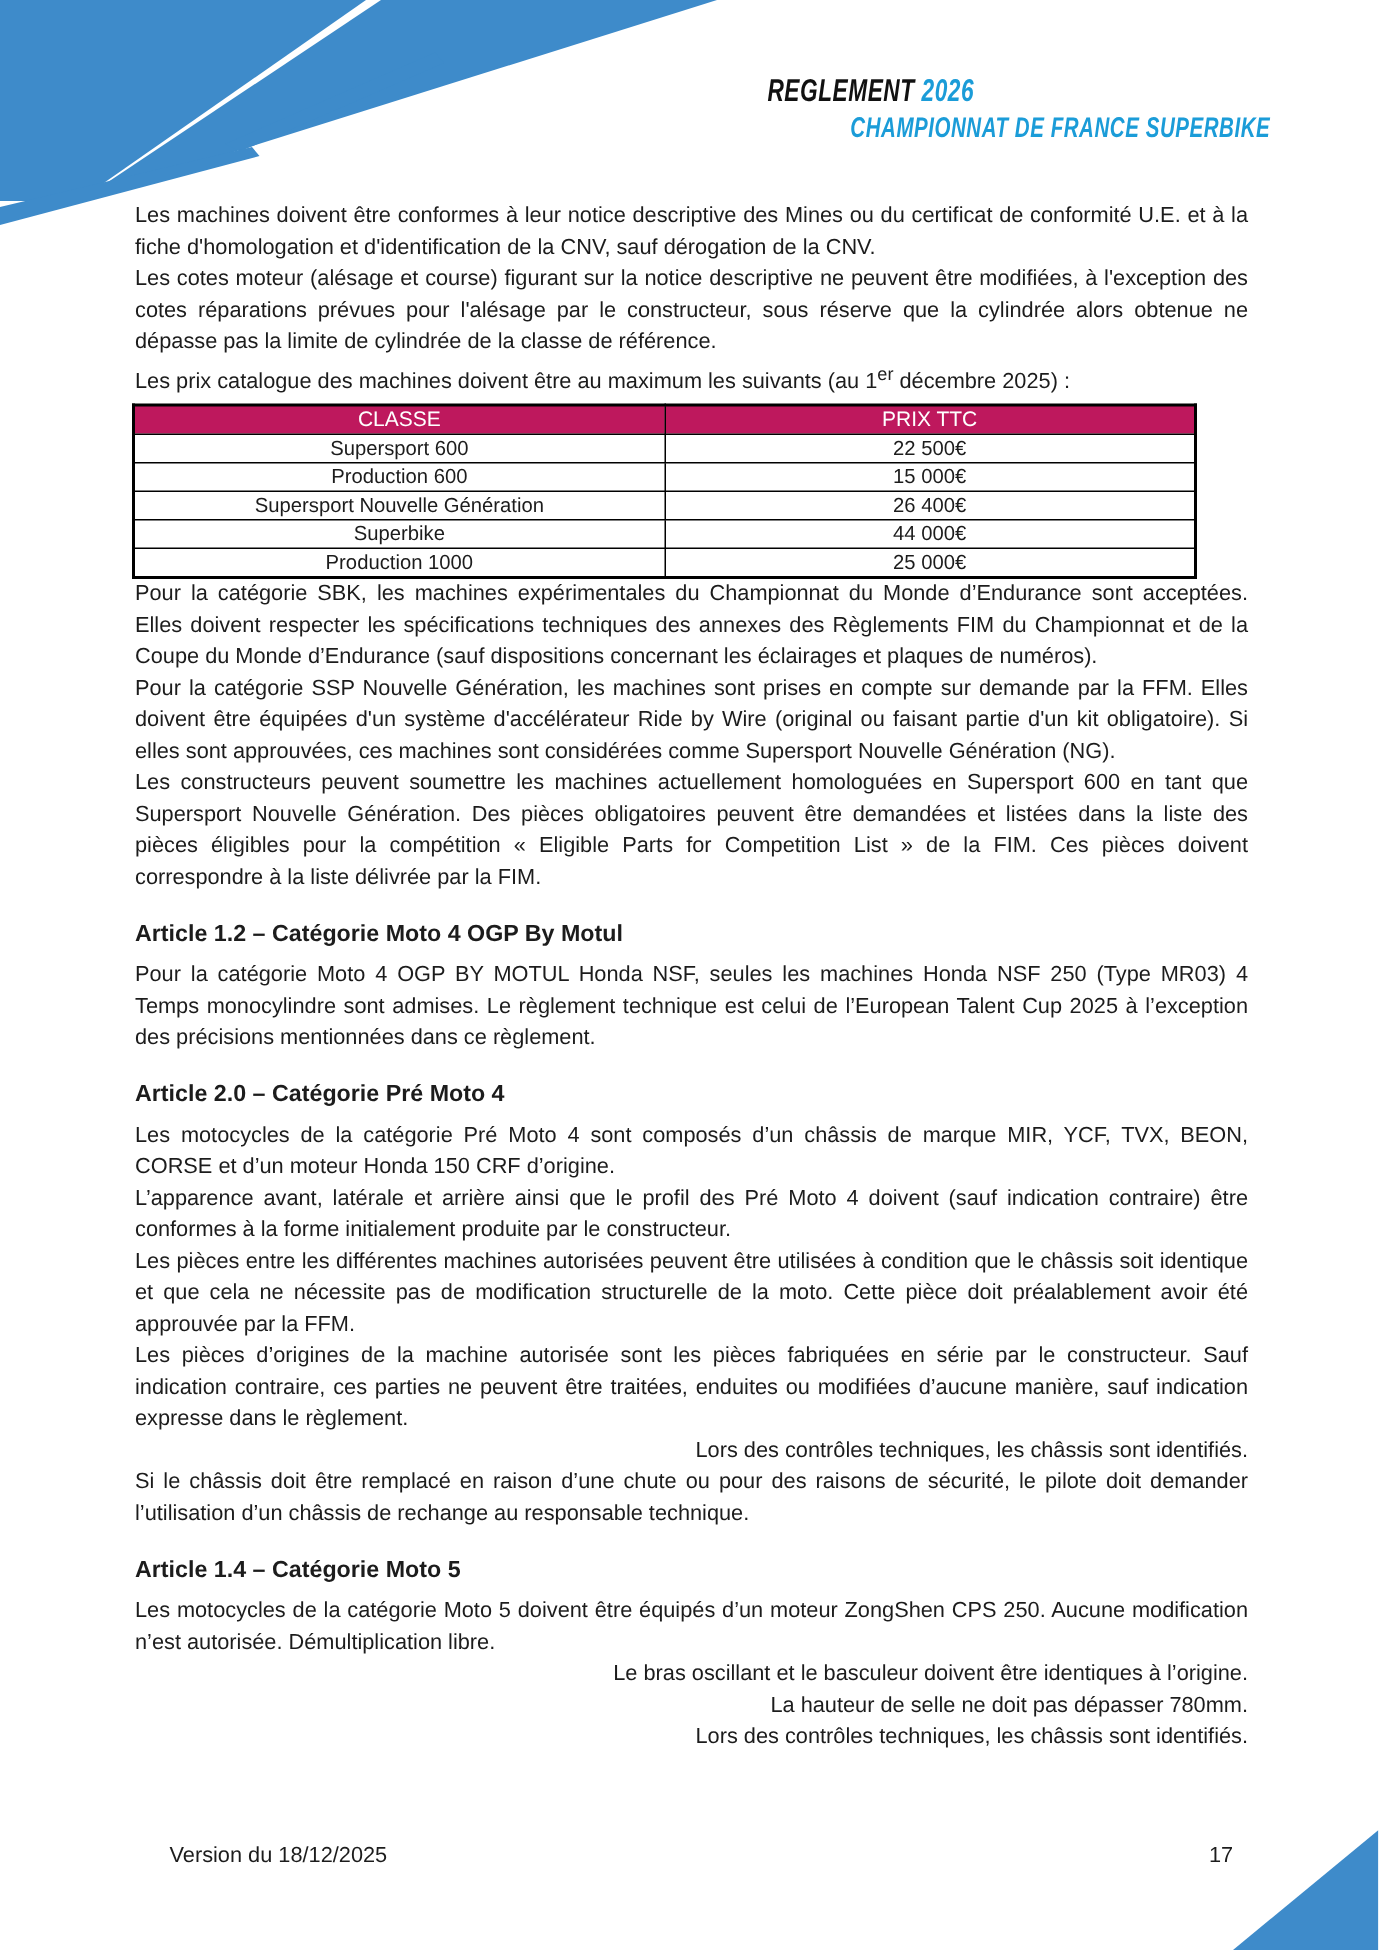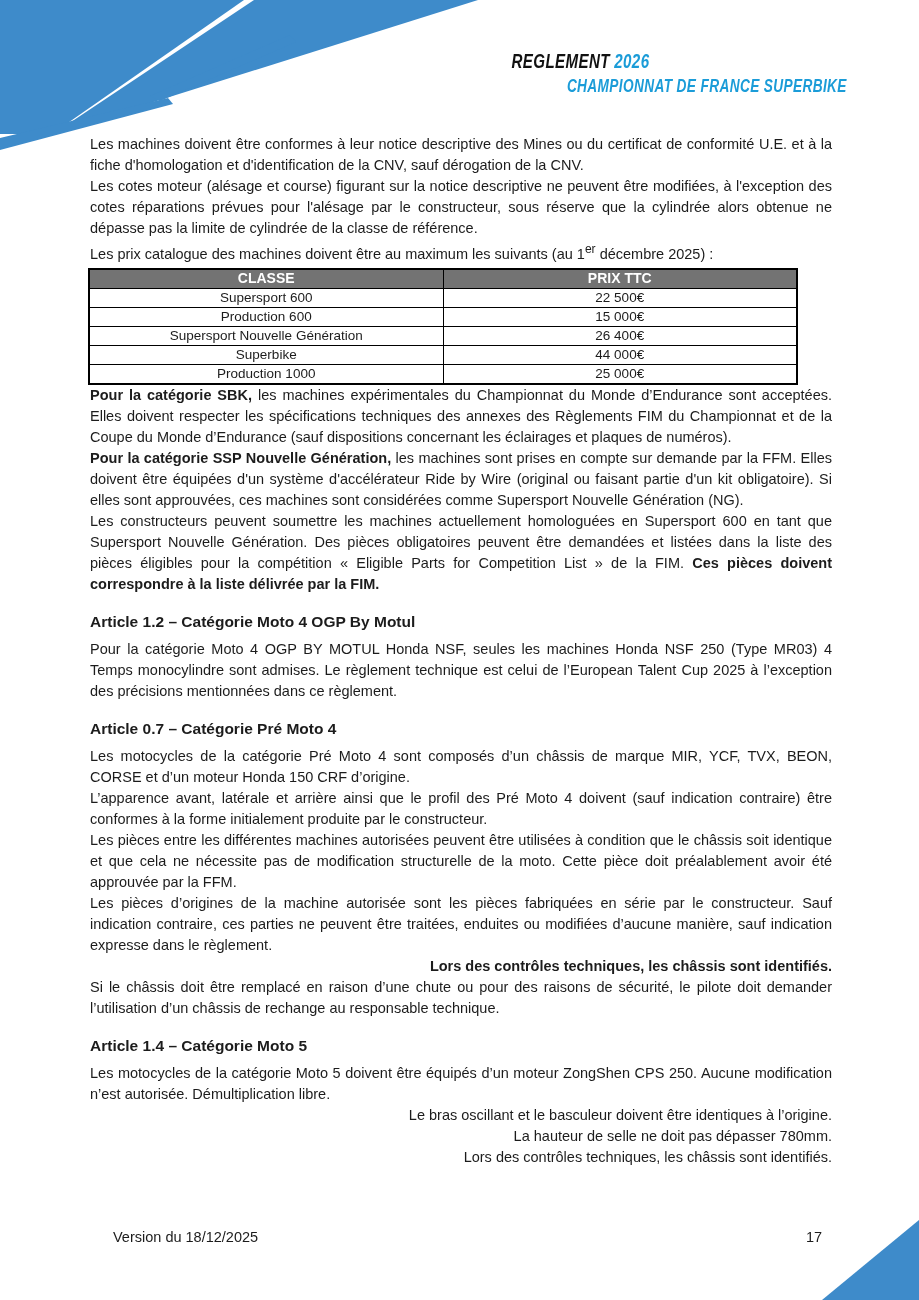--- a/index.html
+++ b/index.html
@@ -23,38 +23,38 @@
   .hdr-year{color:#1b9cd8;}
   .hdr-subtitle{font-size:19px;color:#1b9cd8;letter-spacing:.5px;}
   
   .content{
     position:absolute;left:90px;top:134px;width:742px;
     font-size:14.5px;line-height:21px;text-align:justify;
   }
   .content p{margin:0;}
   .gap{margin-top:21px;}
   .halfgap{margin-top:17px;}
-  b,.bold{font-weight:bold;}
+  b,.bold{font-weight:normal;}
   .article-heading{
     font-size:15.5px;font-weight:bold;text-align:left;
     margin-top:16px;margin-bottom:7px;
   }
   .plain-line{text-align:right;}
   
   table.price{
     border-collapse:collapse;width:710px;margin-top:3px;margin-left:-2px;
     table-layout:fixed;
   }
   table.price th, table.price td{
     border:1px solid #000;height:18px;padding:0 4px;
     text-align:center;vertical-align:middle;font-size:13.5px;line-height:17px;
   }
   table.price{border:2px solid #000;}
   table.price th{
-    background:#737373;color:#ffffff;font-weight:bold;font-size:14px;
+    background:#be185d;color:#ffffff;font-weight:normal;font-size:14px;
   }
   
   .footer-version{position:absolute;left:113px;top:1229px;font-size:14.5px;}
   .footer-page{position:absolute;left:806px;top:1229px;font-size:14.5px;}
 </style>
 </head>
 <body>
 
 <svg class="swoosh-tl" viewBox="0 0 480 150" aria-hidden="true">
   <polygon points="0,0 244,0 52,134 0,134" fill="#3e8bca"></polygon>
@@ -111,21 +111,21 @@
   </table>
 
   <p class="halfgap"><b>Pour la catégorie SBK,</b><span> les machines expérimentales du Championnat du Monde d’Endurance sont acceptées. Elles doivent respecter les spécifications techniques des annexes des Règlements FIM du Championnat et de la Coupe du Monde d’Endurance (sauf dispositions concernant les éclairages et plaques de numéros).</span></p>
 
   <p class="gap"><b>Pour la catégorie SSP Nouvelle Génération,</b><span> les machines sont prises en compte sur demande par la FFM. Elles doivent être équipées d'un système d'accélérateur Ride by Wire (original ou faisant partie d'un kit obligatoire). Si elles sont approuvées, ces machines sont considérées comme Supersport Nouvelle Génération (NG).</span></p>
   <p><span>Les constructeurs peuvent soumettre les machines actuellement homologuées en Supersport 600 en tant que Supersport Nouvelle Génération. Des pièces obligatoires peuvent être demandées et listées dans la liste des pièces éligibles pour la compétition « Eligible Parts for Competition List » de la FIM. </span><b>Ces pièces doivent correspondre à la liste délivrée par la FIM.</b></p>
 
   <div class="article-heading">Article 1.2 – Catégorie Moto 4 OGP By Motul</div>
   <p>Pour la catégorie Moto 4 OGP BY MOTUL Honda NSF, seules les machines Honda NSF 250 (Type MR03) 4 Temps monocylindre sont admises. Le règlement technique est celui de l’European Talent Cup 2025 à l’exception des précisions mentionnées dans ce règlement.</p>
 
-  <div class="article-heading">Article 0.7 – Catégorie Pré Moto 4</div>
+  <div class="article-heading">Article 2.0 – Catégorie Pré Moto 4</div>
   <p>Les motocycles de la catégorie Pré Moto 4 sont composés d’un châssis de marque MIR, YCF, TVX, BEON, CORSE et d’un moteur Honda 150 CRF d’origine.</p>
   <p class="gap">L’apparence avant, latérale et arrière ainsi que le profil des Pré Moto 4 doivent (sauf indication contraire) être conformes à la forme initialement produite par le constructeur.</p>
   <p class="gap">Les pièces entre les différentes machines autorisées peuvent être utilisées à condition que le châssis soit identique et que cela ne nécessite pas de modification structurelle de la moto. Cette pièce doit préalablement avoir été approuvée par la FFM.</p>
   <p class="gap">Les pièces d’origines de la machine autorisée sont les pièces fabriquées en série par le constructeur. Sauf indication contraire, ces parties ne peuvent être traitées, enduites ou modifiées d’aucune manière, sauf indication expresse dans le règlement.</p>
   <p class="bold plain-line">Lors des contrôles techniques, les châssis sont identifiés.</p>
   <p class="gap">Si le châssis doit être remplacé en raison d’une chute ou pour des raisons de sécurité, le pilote doit demander l’utilisation d’un châssis de rechange au responsable technique.</p>
 
   <div class="article-heading">Article 1.4 – Catégorie Moto 5</div>
   <p>Les motocycles de la catégorie Moto 5 doivent être équipés d’un moteur ZongShen CPS 250. Aucune modification n’est autorisée. Démultiplication libre.</p>
   <p class="plain-line">Le bras oscillant et le basculeur doivent être identiques à l’origine.</p>

